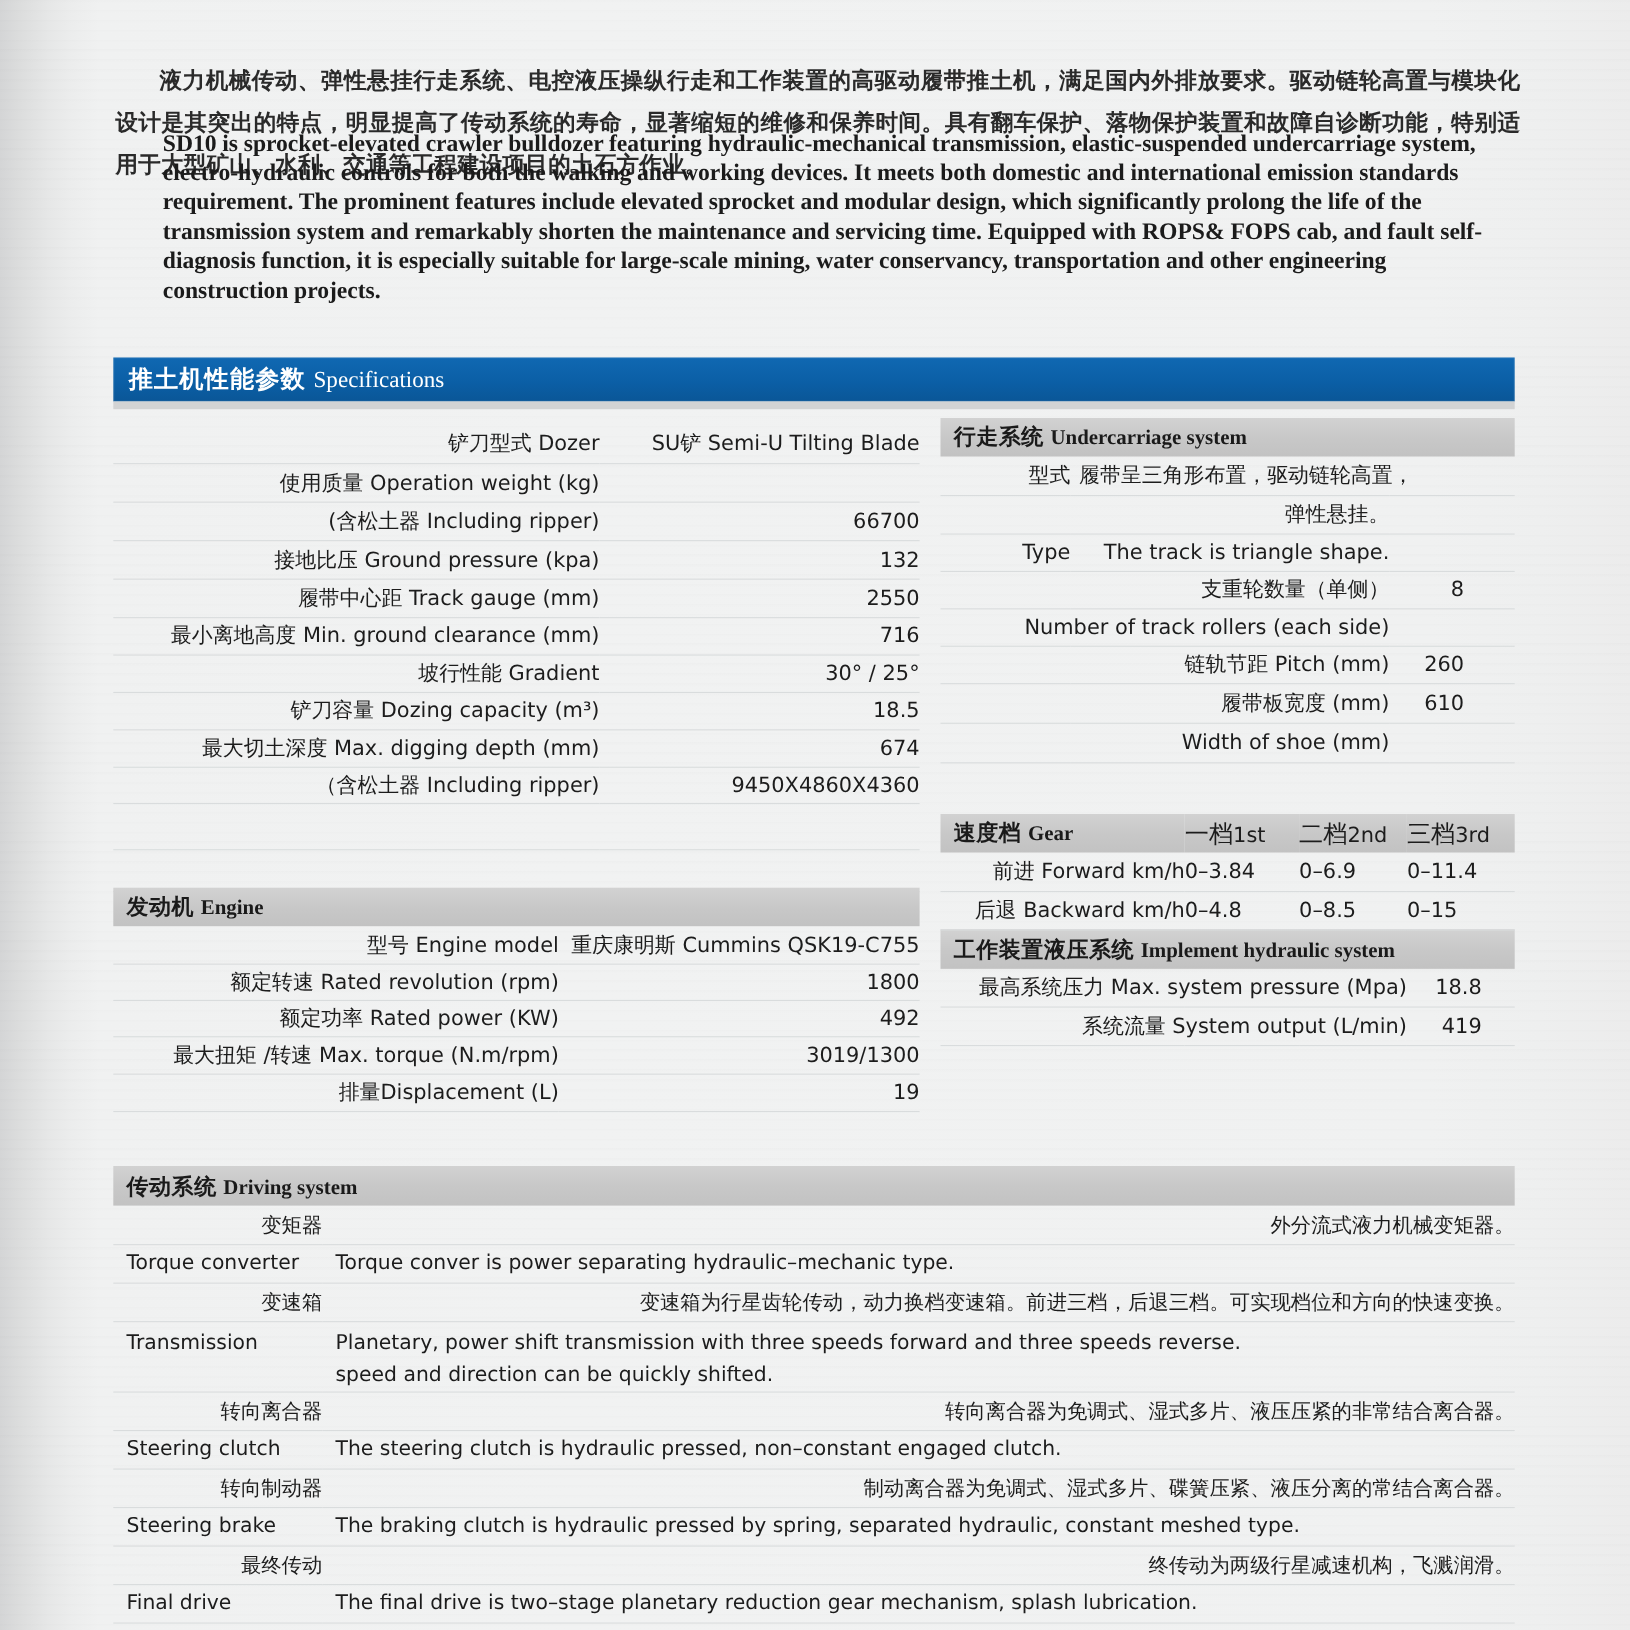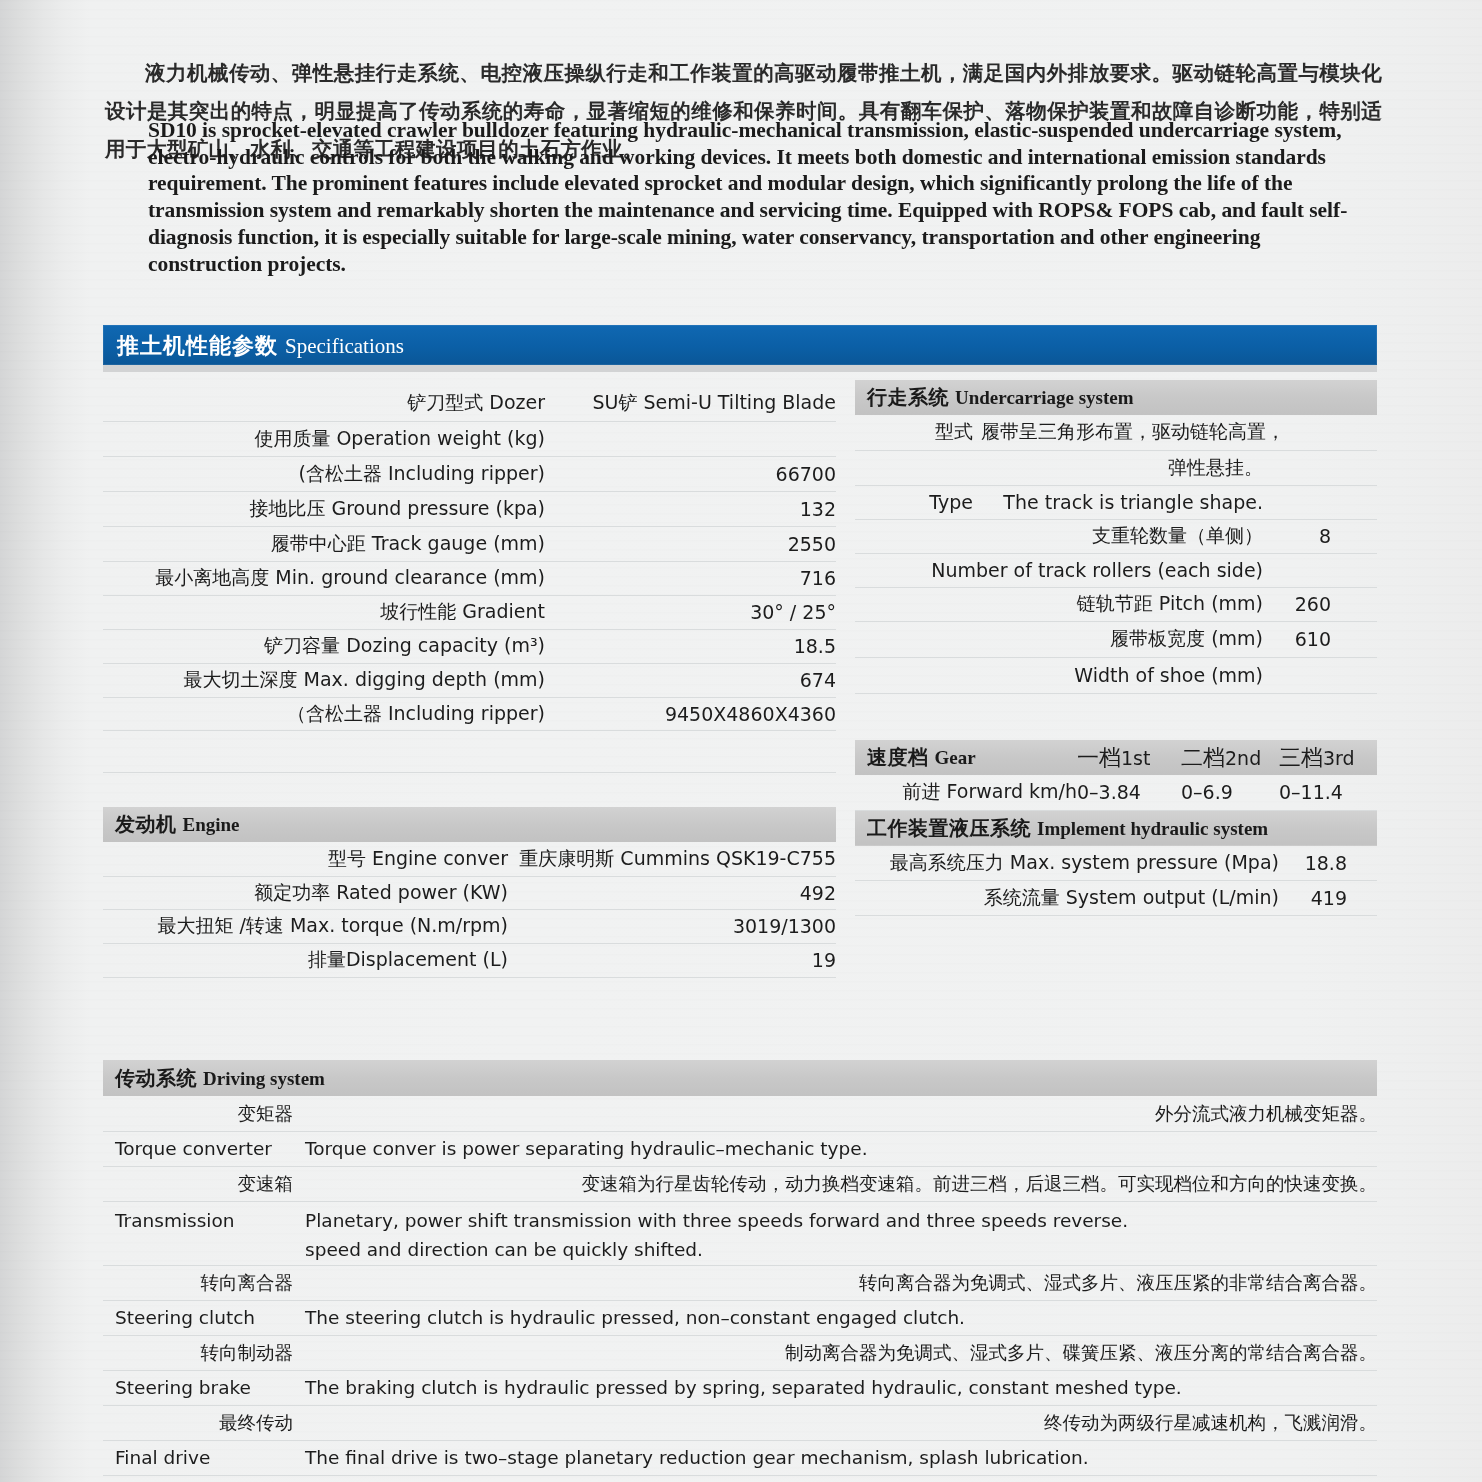--- a/index.html
+++ b/index.html
@@ -258,22 +258,26 @@
           <col style="width:405px">
           <col style="width:328px">
         </colgroup>
       <tbody>
         <tr class="secbar" style="height:35px">
           <td colspan="2">
             <span class="cn">发动机</span><span class="en">Engine</span>
           </td>
         </tr>
         <tr style="height:34px">
-          <td class="cn-txt">型号 Engine conver</td>
+          <td class="cn-txt">型号 Engine model</td>
           <td class="val cn-txt">重庆康明斯 Cummins QSK19-C755</td>
+        </tr>
+        <tr style="height:33px">
+          <td class="cn-txt">额定转速 Rated revolution (rpm)</td>
+          <td class="val cn-txt">1800</td>
         </tr>
         <tr style="height:33px">
           <td class="cn-txt">额定功率 Rated power (KW)</td>
           <td class="val cn-txt">492</td>
         </tr>
         <tr style="height:34px">
           <td class="cn-txt">最大扭矩 /转速 Max. torque (N.m/rpm)</td>
           <td class="val cn-txt">3019/1300</td>
         </tr>
         <tr style="height:34px">
@@ -354,20 +358,26 @@
           <td style="padding-left:0">
             <span class="col-hd cn-txt">三档</span><span class="sub">3rd</span>
           </td>
         </tr>
         <tr style="height:35px">
           <td class="cn-txt">前进 Forward  km/h</td>
           <td style="padding-left:0">0–3.84</td>
           <td style="padding-left:0">0–6.9</td>
           <td style="padding-left:0">0–11.4</td>
         </tr>
+        <tr style="height:35px">
+          <td class="cn-txt">后退 Backward km/h</td>
+          <td style="padding-left:0">0–4.8</td>
+          <td style="padding-left:0">0–8.5</td>
+          <td style="padding-left:0">0–15</td>
+        </tr>
         <tr class="secbar" style="height:34px">
           <td colspan="4">
             <span class="cn">工作装置液压系统</span><span class="en">Implement hydraulic system</span>
           </td>
         </tr>
         <tr style="height:35px">
           <td class="cn-txt" colspan="3">最高系统压力 Max. system pressure (Mpa)</td>
           <td class="vnum" style="padding-right:30px">18.8</td>
         </tr>
         <tr style="height:35px">

